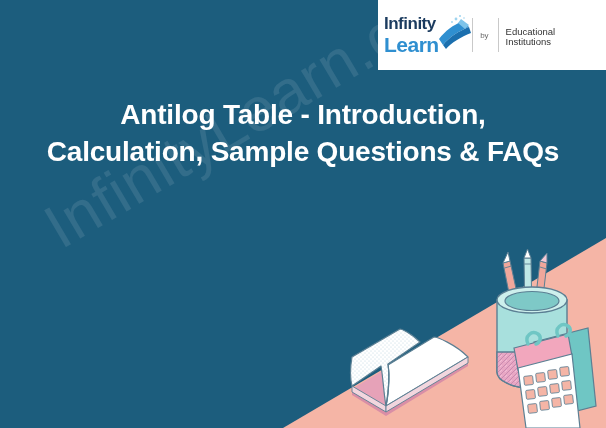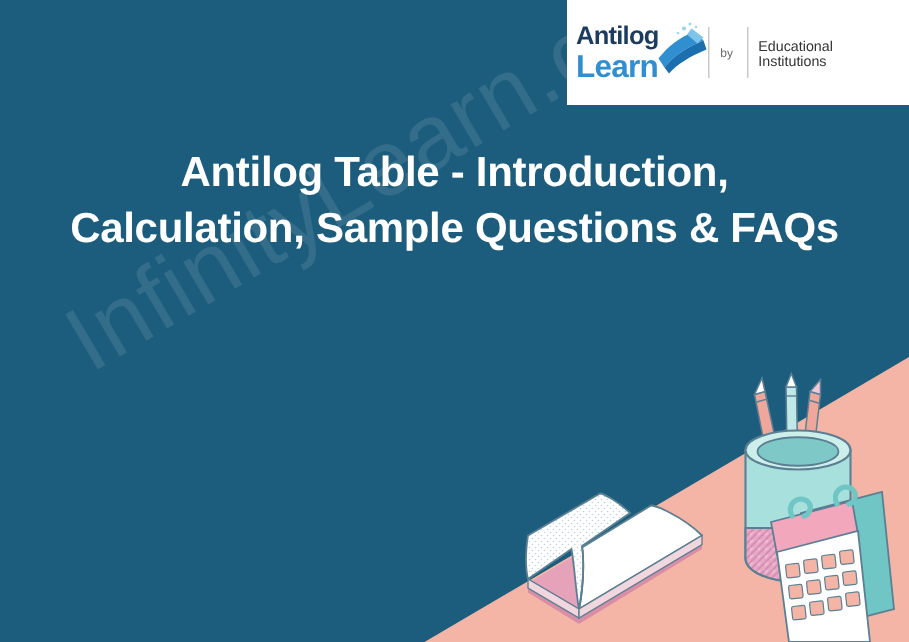--- a/index.html
+++ b/index.html
@@ -239,21 +239,21 @@
       <rect x="528" y="404" width="9" height="9" rx="1.2" fill="#f5b5a6" stroke="#5b7f93" stroke-width="0.8" transform="rotate(-6 532 408)"></rect>
       <rect x="540" y="401" width="9" height="9" rx="1.2" fill="#f5b5a6" stroke="#5b7f93" stroke-width="0.8" transform="rotate(-6 544 405)"></rect>
       <rect x="552" y="398" width="9" height="9" rx="1.2" fill="#f5b5a6" stroke="#5b7f93" stroke-width="0.8" transform="rotate(-6 556 402)"></rect>
       <rect x="564" y="395" width="9" height="9" rx="1.2" fill="#f5b5a6" stroke="#5b7f93" stroke-width="0.8" transform="rotate(-6 568 399)"></rect>
     </g>
   </svg>
 
   <div class="logo-card">
 
     <div class="il-logo">
-      <span class="il-infinity">Antilog</span>
+      <span class="il-infinity">Infinity</span>
       <span class="il-learn">Learn</span>
       <svg class="il-swoosh" viewBox="0 0 40 40">
         <path d="M4 26 C 10 18 18 12 28 8 L34 14 C 24 18 14 24 8 32 Z" fill="#2f8fd0"></path>
         <path d="M8 32 C 14 24 24 18 34 14 L36 20 C 26 24 16 30 11 36 Z" fill="#1b6fae"></path>
         <path d="M26 6 L34 12 L30 16 L23 10 Z" fill="#7ec4ea"></path>
         <circle cx="21" cy="6" r="1.4" fill="#9ed4ef"></circle>
         <circle cx="25" cy="3" r="1" fill="#9ed4ef"></circle>
         <circle cx="17" cy="9" r="0.9" fill="#9ed4ef"></circle>
         <circle cx="29" cy="5" r="0.8" fill="#9ed4ef"></circle>
       </svg>

